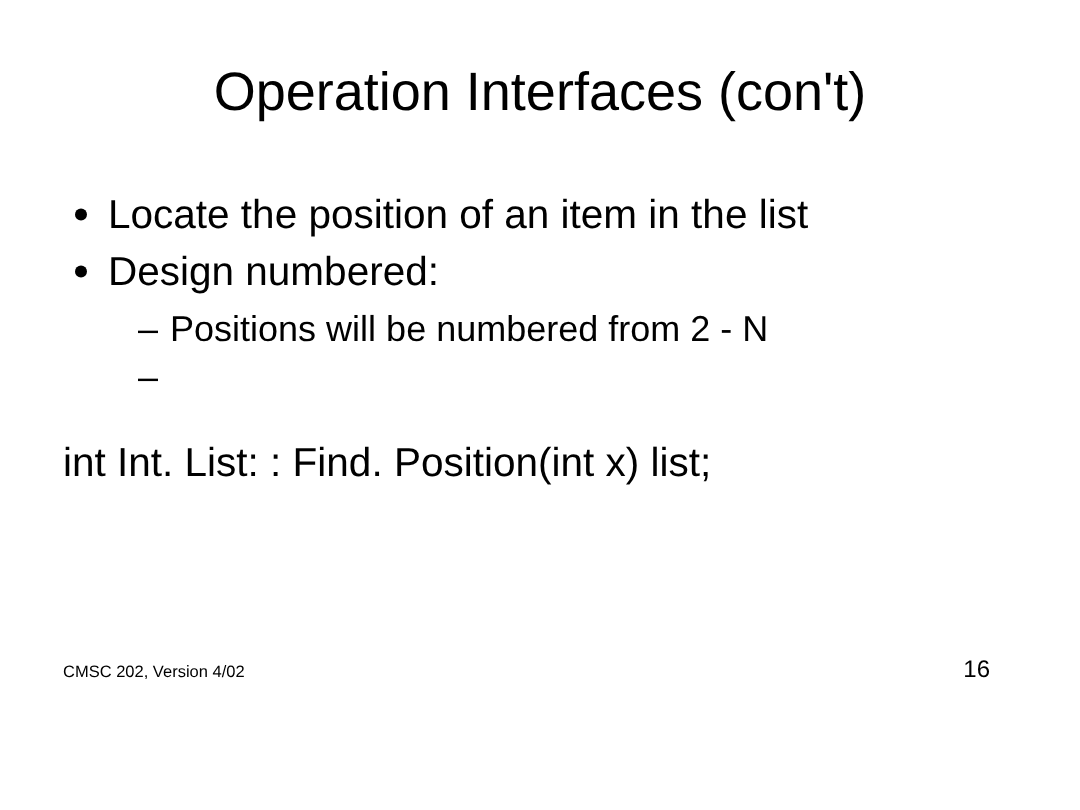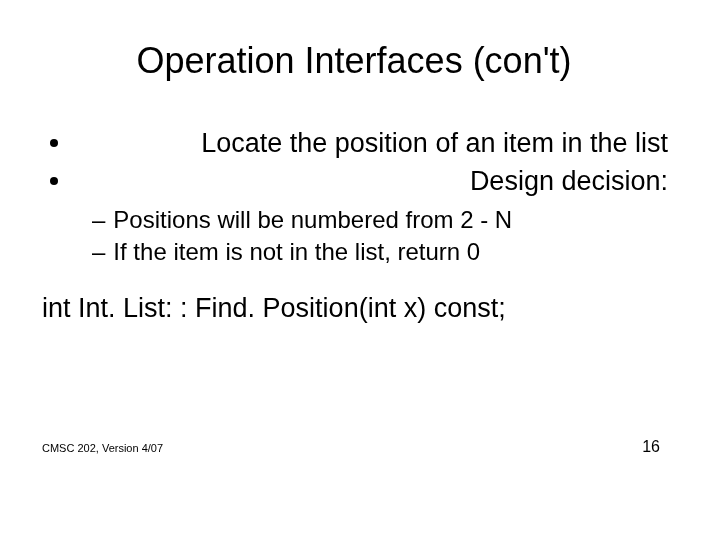--- a/index.html
+++ b/index.html
@@ -1,19 +1,19 @@
 <!DOCTYPE html>
 <html><head>
 <meta charset="utf-8">
 <style>
   * { margin: 0; padding: 0; box-sizing: border-box; }
   html, body { width: 720px; height: 540px; background: #ffffff; font-family: Arial, Helvetica, sans-serif; color: #000; }
-  .slide { width: 720px; height: 476px; position: relative; padding: 30px 52px 20px 40px; }
+  .slide { width: 720px; height: 476px; position: relative; padding: 30px 40px 20px 40px; }
   .title { text-align: center; font-size: 36px; font-weight: 400; margin-top: 10px; margin-bottom: 45px; letter-spacing: 0px; }
-  .bullets { font-size: 27px; line-height: 1.25; margin-left: 10px; text-align: right; }
+  .bullets { font-size: 27px; line-height: 1.25; margin-left: 10px; }
   .b1 { display: flex; align-items: flex-start; margin-bottom: 4px; }
   .b1 .dot { width: 8px; height: 8px; background: #000; border-radius: 50%; margin-top: 12px; margin-right: 14px; flex-shrink: 0; }
   .b1 .txt { flex: 1; }
   .sub { margin-left: 42px; margin-top: 6px; font-size: 24px; }
   .s1 { display: flex; align-items: flex-start; margin-bottom: 2px; }
   .s1 .dash { margin-right: 8px; }
   .code-line { font-size: 27px; margin-top: 26px; margin-bottom: 30px; margin-left: 2px; }
   .footer-left { position: absolute; left: 42px; bottom: 22px; font-size: 11px; }
   .footer-right { position: absolute; right: 60px; bottom: 20px; font-size: 16px; }
 </style>
@@ -23,32 +23,31 @@
 <div class="slide">
   <h1 class="title">Operation Interfaces (con't)</h1>
 
   <div class="bullets">
     <div class="b1">
       <span class="dot"></span>
       <span class="txt">Locate the position of an item in the list</span>
     </div>
     <div class="b1">
       <span class="dot"></span>
-      <span class="txt">Design decision:</span>
+      <span class="txt">Design numbered:</span>
     </div>
     <div class="sub">
       <div class="s1">
         <span class="dash">–</span>
         <span>Positions will be numbered from 2 - N</span>
       </div>
       <div class="s1">
         <span class="dash">–</span>
-        <span>If the item is not in the list, return 0</span>
       </div>
     </div>
   </div>
 
-  <div class="code-line">int Int. List: : Find. Position(int x) const;</div>
+  <div class="code-line">int Int. List: : Find. Position(int x) list;</div>
 
 
-  <div class="footer-left">CMSC 202, Version 4/07</div>
+  <div class="footer-left">CMSC 202, Version 4/02</div>
   <div class="footer-right">16</div>
 </div>
 
 </body></html>

